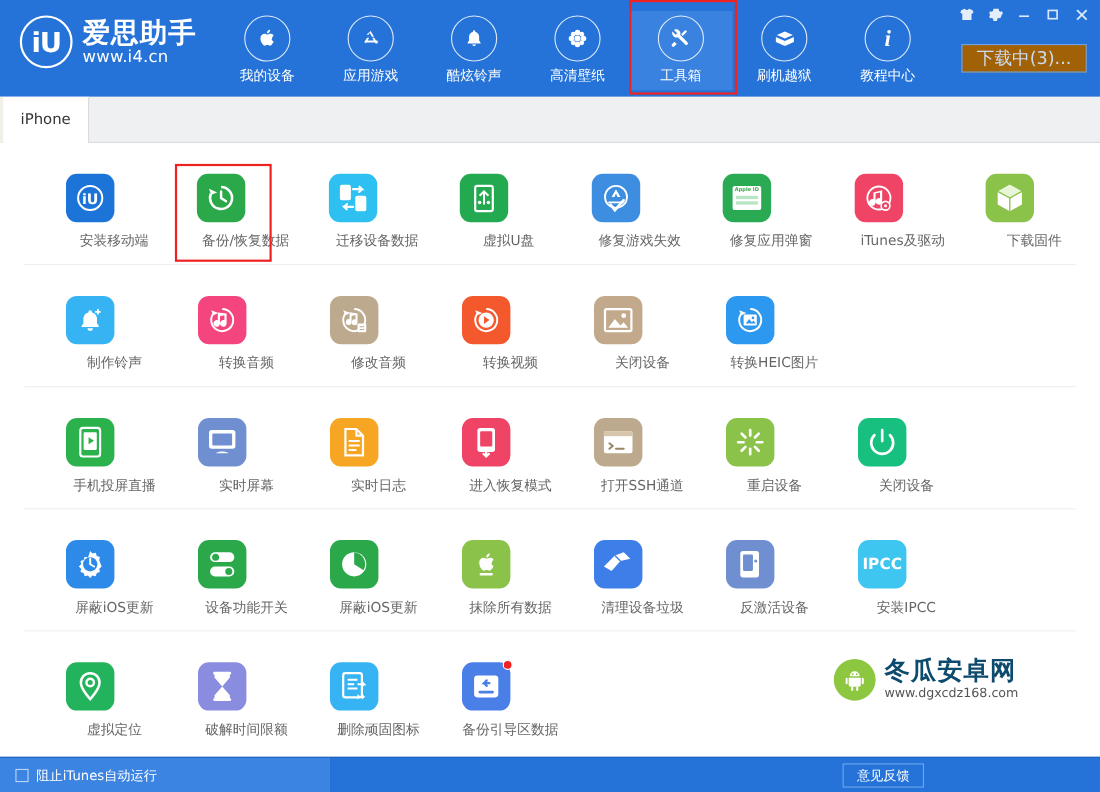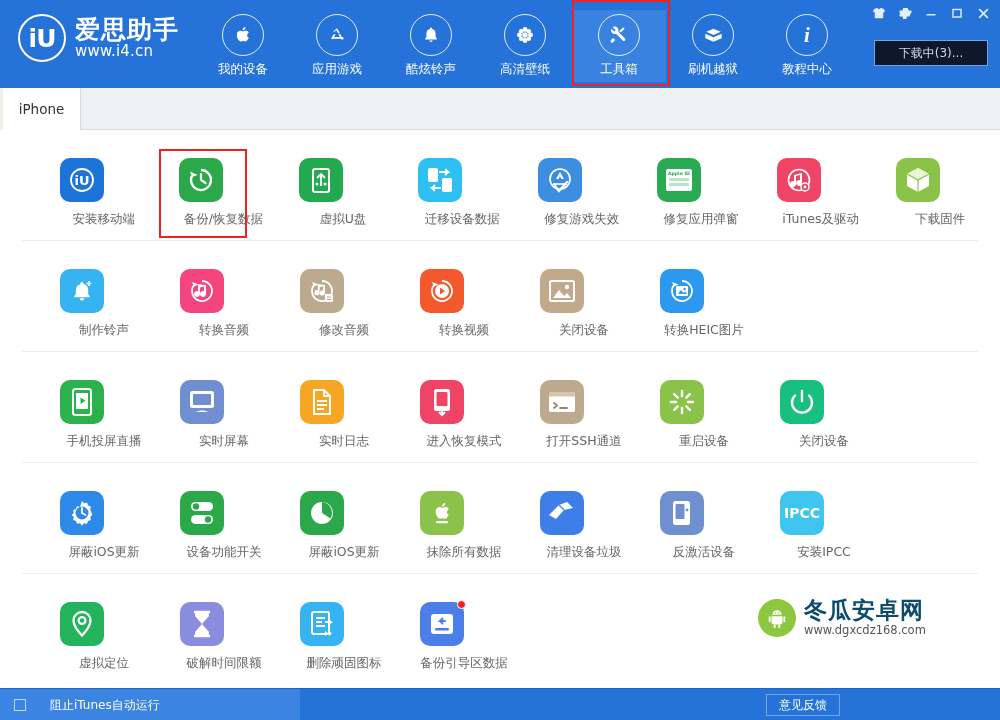--- a/index.html
+++ b/index.html
@@ -79,24 +79,24 @@
   }
   .wc {
     width: 26px; height: 22px;
     display: flex; align-items: center; justify-content: center;
     color: #d7e6fb; cursor: pointer;
   }
 
   .dlbtn {
     position: absolute; right: 12px; top: 40px;
     width: 114px; height: 26px;
-    background: #0f172a;
+    background: #a16207;
     border: 1px solid #6ba4ec;
     color: #cbdcf5;
-    font-size: 12px;
+    font-size: 16px;
     display: flex; align-items: center; justify-content: center;
     font-family: "DejaVu Sans", sans-serif;
     cursor: pointer;
   }
 
   
   .tabstrip {
     position: absolute; left: 0; top: 88px;
     width: 1000px; height: 42px;
     background: #eef0f2;
@@ -171,21 +171,21 @@
     position: absolute; left: 0; top: 688px;
     width: 1000px; height: 32px;
     background: #2573d8;
     border-top: 1px solid #1f63ba;
   }
   .status-left {
     position: absolute; left: 0; top: 0;
     width: 300px; height: 32px;
     background: #3b84e2;
     display: flex; align-items: center; padding-left: 14px;
-    gap: 24px;
+    gap: 7px;
   }
   .chk {
     width: 12px; height: 12px;
     border: 1px solid #bcd5f5; background: transparent;
     cursor: pointer;
   }
   .status-txt {
     color: #ffffff; font-size: 12px;
     font-family: "DejaVu Sans", sans-serif;
   }
@@ -384,41 +384,41 @@
           <svg width="32" height="32" viewBox="0 0 32 32">
               <path d="M16 6a10 10 0 1 1-9.2 6" fill="none" stroke="#fff" stroke-width="2.3"></path>
               <path d="M16 10v6l4.5 3" fill="none" stroke="#fff" stroke-width="2.2" stroke-linecap="round"></path>
               <path d="M5 7.5l2 5.5 5.5-2z" fill="#fff"></path>
             </svg>
         </div>
         <div class="cell-lbl">备份/恢复数据</div>
       </div>
 
       <div class="cell">
+        <div class="appicon" style="background:#2ec0f0">
+          <svg width="32" height="32" viewBox="0 0 32 32">
+              <rect x="4" y="4" width="10" height="14" rx="1.8" fill="#fff"></rect>
+              <rect x="18" y="14" width="10" height="14" rx="1.8" fill="#fff"></rect>
+              <path d="M16 8h8l-2.2-2.2M16 24H8l2.2 2.2" stroke="#fff" stroke-width="2" fill="none" stroke-linecap="round"></path>
+              <path d="M24 8l-2.5 2.5M8 24l2.5-2.5" stroke="#fff" stroke-width="2" fill="none" stroke-linecap="round"></path>
+            </svg>
+        </div>
+        <div class="cell-lbl">迁移设备数据</div>
+      </div>
+
+      <div class="cell">
         <div class="appicon" style="background:#23a94f">
           <svg width="26" height="32" viewBox="0 0 26 32">
               <rect x="5" y="5" width="16" height="23" rx="2" fill="none" stroke="#fff" stroke-width="2"></rect>
               <path d="M13 10v12M9 14l4-4 4 4" stroke="#fff" stroke-width="1.8" fill="none"></path>
               <circle cx="9" cy="20" r="1.6" fill="#fff"></circle>
               <circle cx="17" cy="20" r="1.6" fill="#fff"></circle>
             </svg>
         </div>
         <div class="cell-lbl">虚拟U盘</div>
-      </div>
-
-      <div class="cell">
-        <div class="appicon" style="background:#2ec0f0">
-          <svg width="32" height="32" viewBox="0 0 32 32">
-              <rect x="4" y="4" width="10" height="14" rx="1.8" fill="#fff"></rect>
-              <rect x="18" y="14" width="10" height="14" rx="1.8" fill="#fff"></rect>
-              <path d="M16 8h8l-2.2-2.2M16 24H8l2.2 2.2" stroke="#fff" stroke-width="2" fill="none" stroke-linecap="round"></path>
-              <path d="M24 8l-2.5 2.5M8 24l2.5-2.5" stroke="#fff" stroke-width="2" fill="none" stroke-linecap="round"></path>
-            </svg>
-        </div>
-        <div class="cell-lbl">迁移设备数据</div>
       </div>
 
       <div class="cell">
         <div class="appicon" style="background:#3d8ee0">
           <svg width="32" height="32" viewBox="0 0 32 32">
               <circle cx="16" cy="15" r="10" fill="none" stroke="#fff" stroke-width="1.7"></circle>
               <path d="M16 8l4 7h-2.6L16 12l-1.4 3H12z" fill="#fff"></path>
               <path d="M9 20h14" stroke="#fff" stroke-width="1.7"></path>
               <path d="M11 22l4 5 8-9" stroke="#fff" stroke-width="2.4" fill="none" stroke-linecap="round"></path>
             </svg>

